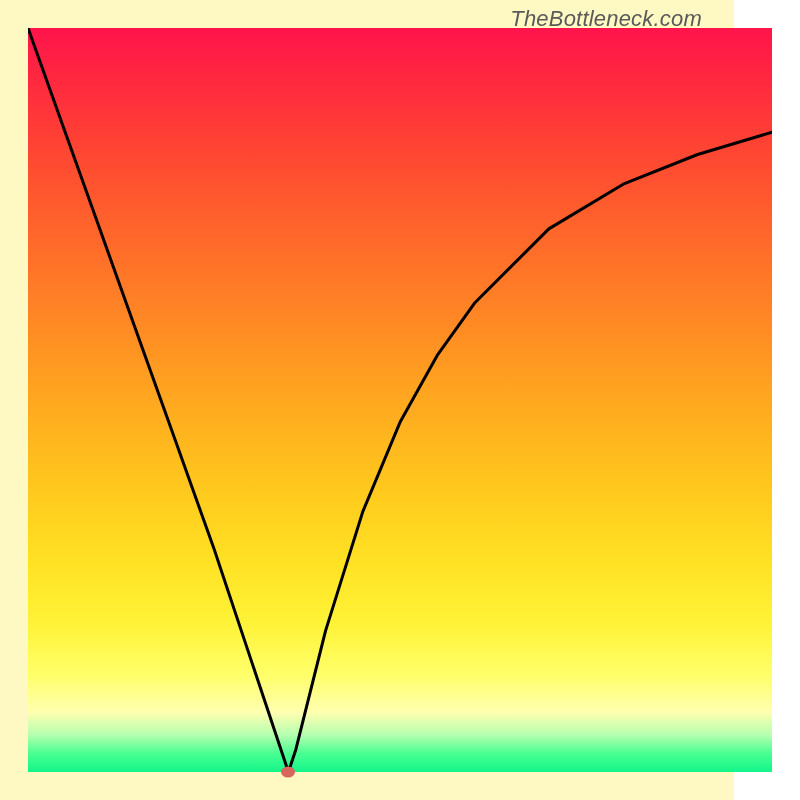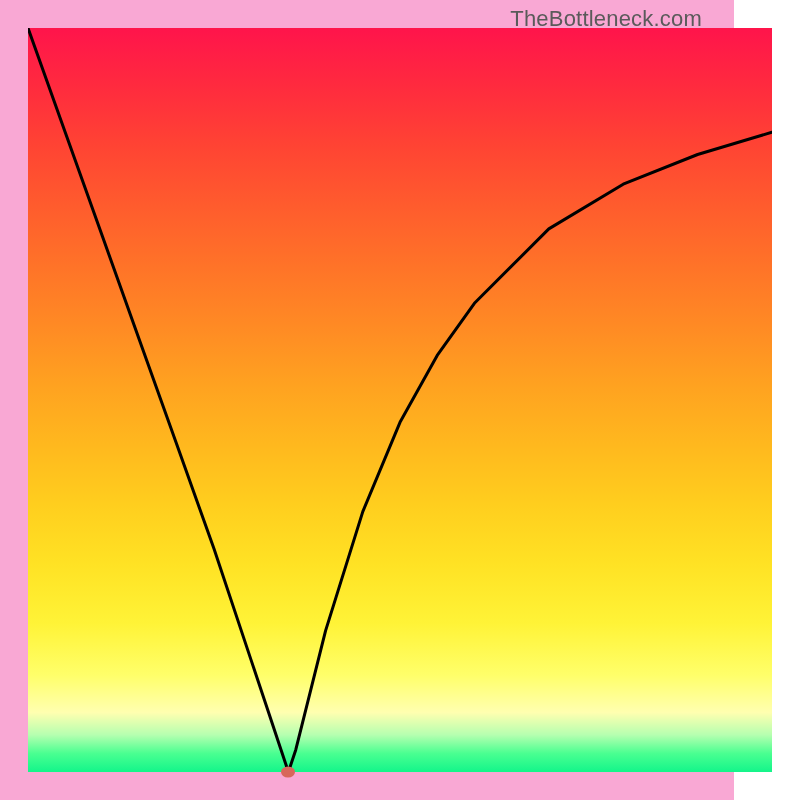--- a/index.html
+++ b/index.html
@@ -1,21 +1,22 @@
 <!DOCTYPE html>
 <html><head>
 <meta charset="utf-8">
 <style>
   * { margin: 0; padding: 0; box-sizing: border-box; }
   html, body { width: 800px; height: 800px; overflow: hidden; }
   .chart-container {
     width: 734px;
     height: 800px;
-    background: #f9a8d4;
+    background: #fef9c3;
     position: relative;
+    font-style: italic;
   }
   .plot-area {
     position: absolute;
     left: 28px;
     top: 28px;
     width: 744px;
     height: 744px;
     background: linear-gradient(to bottom,
       #ff144b 0%,
       #ff2b3e 8%,

